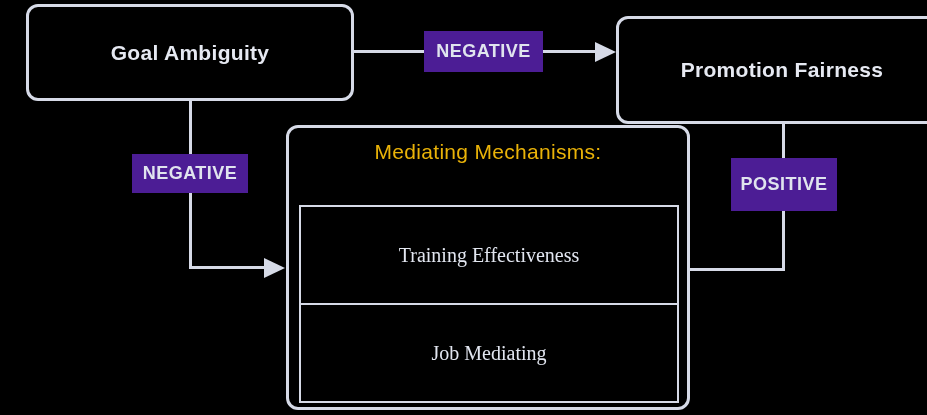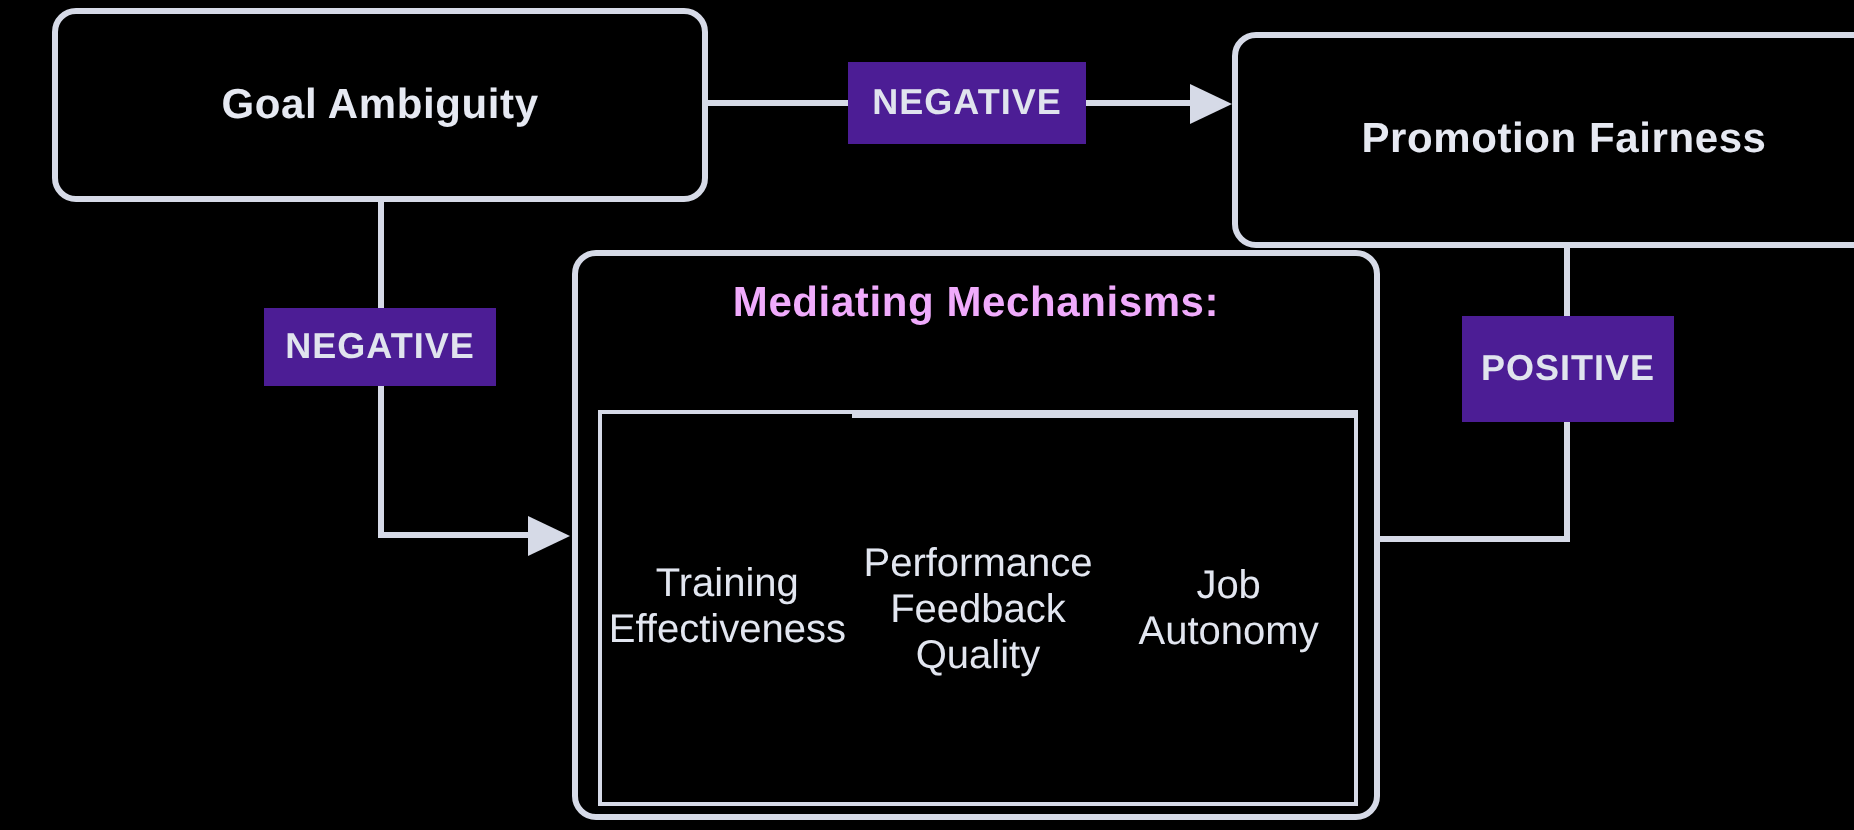--- a/index.html
+++ b/index.html
@@ -29,34 +29,35 @@
     font-size: 21px;
     letter-spacing: 0.3px;
   }
   #goal-box       { left: 3px;   top: 4px;   width: 328px; height: 97px;  }
   #promotion-box  { left: 593px; top: 16px;   width: 332px; height: 108px; }
   #mediator-box   { left: 263px; top: 125px; width: 404px; height: 285px;
                     display: block; }
   .mediator-title {
     margin-top: 10px;
     text-align: center;
-    font-weight: bold;
+    font-weight: normal;
     font-size: 21px;
     line-height: 27px;
-    color: #f0abfc;
+    color: #eab308;
     letter-spacing: 0.3px;
   }
   .inner-table {
     position: absolute;
     box-sizing: border-box;
     left: 10px; top: 77px;
     width: 380px; height: 198px;
     border: 2px solid #d6dae7;
     display: flex;
-    flex-direction: row;
+    flex-direction: column;
+    font-family: Liberation Serif, serif;
   }
   .inner-row {
     flex: 1;
     display: flex;
     align-items: center;
     justify-content: center;
     font-size: 20px;
     color: #e2e6f0;
   }
   .inner-row + .inner-row { border-top: 2px solid #d6dae7; }
@@ -121,22 +122,21 @@
   <div class="node" id="promotion-box">
     <span class="node-title">Promotion Fairness</span>
   </div>
 
   <div class="node" id="mediator-box">
     <div class="mediator-title">
       <div>Mediating Mechanisms:</div>
     </div>
     <div class="inner-table">
       <div class="inner-row">Training Effectiveness</div>
-      <div class="inner-row">Performance Feedback Quality</div>
-      <div class="inner-row">Job Autonomy</div>
+      <div class="inner-row">Job Mediating</div>
     </div>
   </div>
 
   <div class="edge-label" id="label-negative-top">NEGATIVE</div>
   <div class="edge-label" id="label-negative-left">NEGATIVE</div>
   <div class="edge-label" id="label-positive">POSITIVE</div>
 
 </div>
 
 </body></html>

